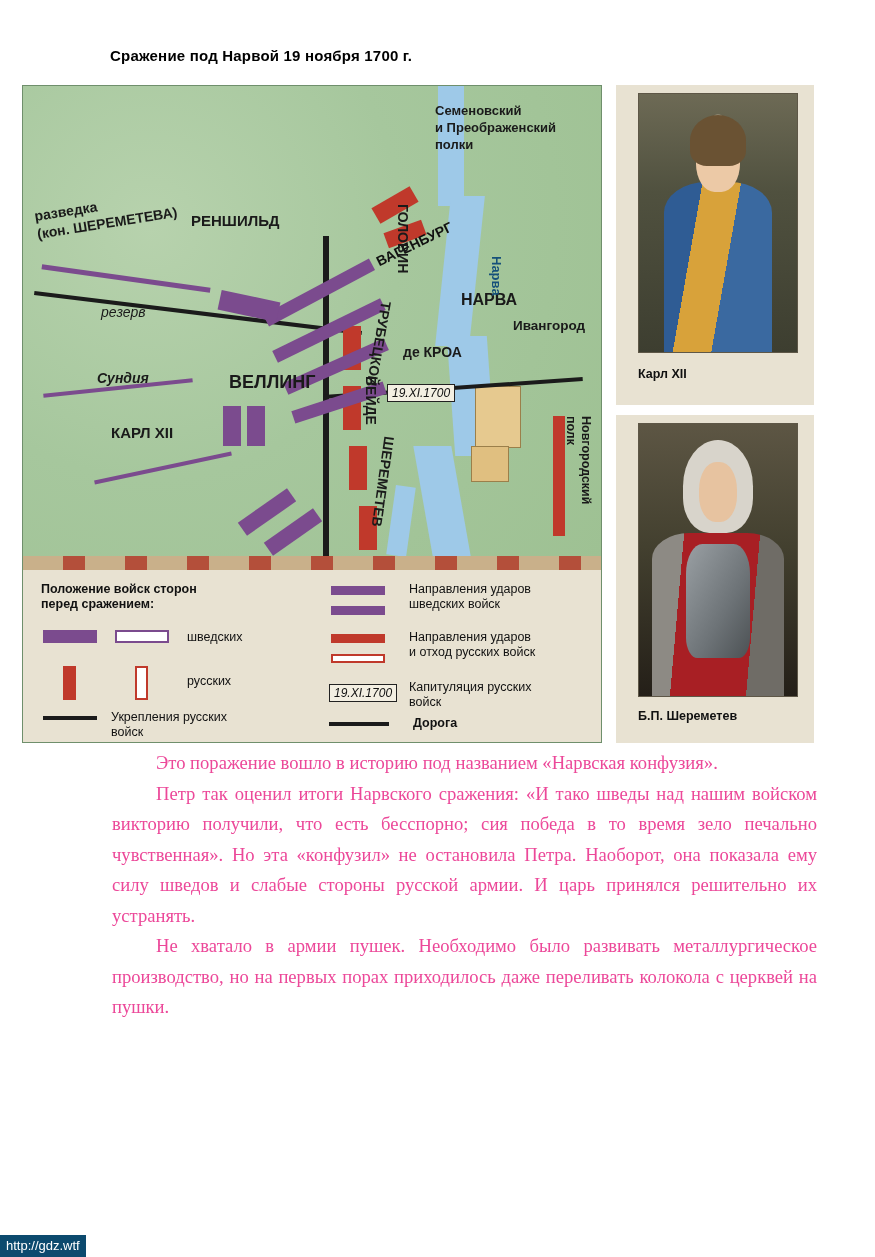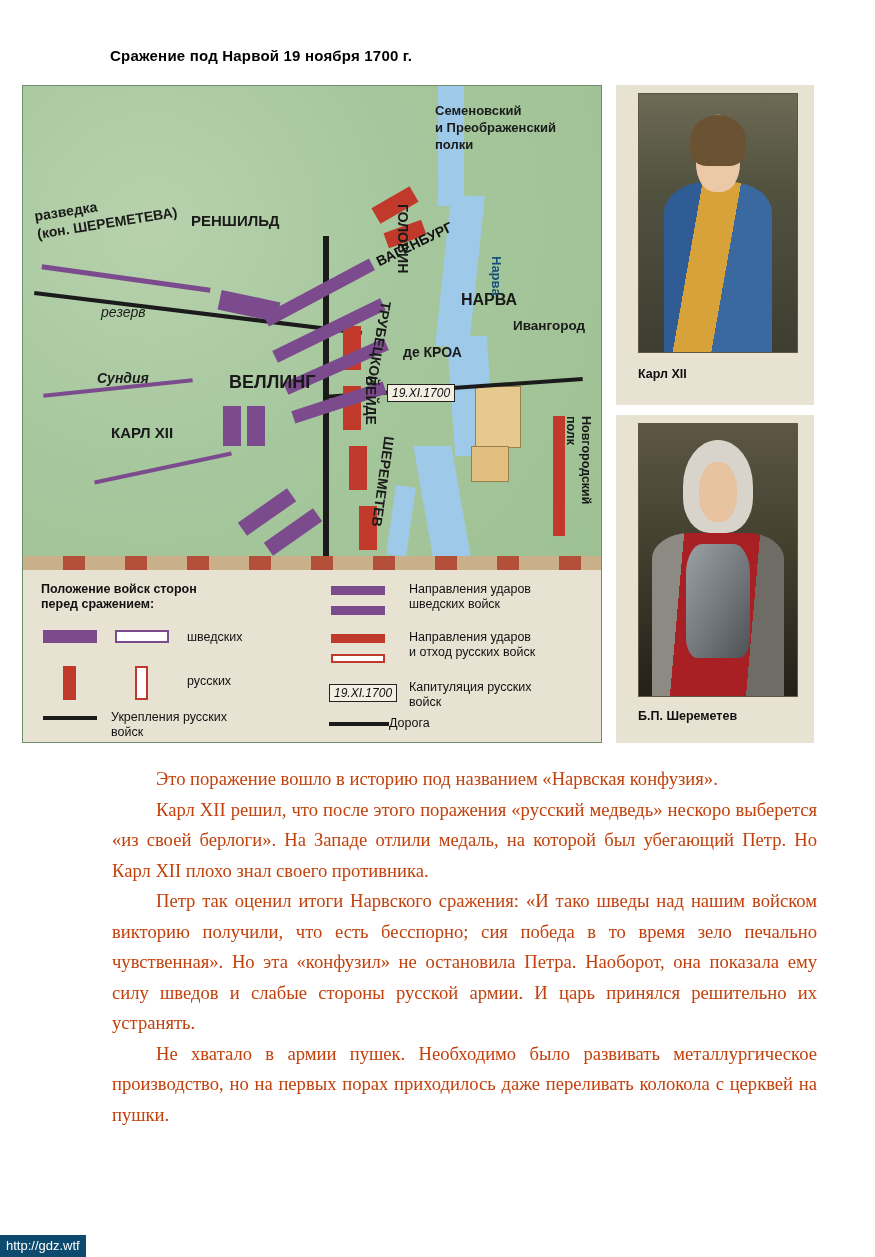--- a/index.html
+++ b/index.html
@@ -213,27 +213,27 @@
   .p2 .armor {
     position: absolute; left: 30%; top: 44%; width: 40%; height: 42%;
     background: linear-gradient(120deg, #9aa0a4, #6d7377 60%, #4c5154);
     border-radius: 26% 26% 18% 18%;
   }
 
   
   .body-text {
     position: absolute;
     left: 112px;
-    top: 764px;
+    top: 748px;
     width: 705px;
     font-family: "Liberation Serif", serif;
     font-size: 18.6px;
     line-height: 30.5px;
     text-align: justify;
-    color: #c2410c;
+    color: #ec4899;
   }
   .body-text p {
     margin: 0;
     text-indent: 44px;
   }
 
   
   .footer-url {
     position: absolute;
     left: 0;
@@ -359,21 +359,21 @@
         <div class="swatch arrow-red" style="left:308px;top:64px;width:54px;height:9px;"></div>
         <div class="swatch" style="left:308px;top:84px;width:54px;height:9px;background:#ffffff;border:2px solid #c0392b;box-sizing:border-box;"></div>
         <div class="legend-text" style="left:386px;top:60px;width:200px;">Направления ударов
 и отход русских войск</div>
 
         <div class="date-box" style="left:306px;top:114px;">19.XI.1700</div>
         <div class="legend-text" style="left:386px;top:110px;width:200px;">Капитуляция русских
 войск</div>
 
         <div class="swatch line-dark" style="left:306px;top:152px;width:60px;height:4px;"></div>
-        <div class="legend-text" style="left:366px;top:146px;">Дорога</div>
+        <div class="legend-text" style="left:390px;top:146px;font-weight:bold;">Дорога</div>
       </div>
     </div>
 
     <div class="portrait-col">
 
       <div class="portrait-card one">
         <div class="portrait-img">
           <div class="p1">
             <div class="coat"></div>
             <div class="face"></div>
@@ -392,19 +392,18 @@
             <div class="face"></div>
           </div>
         </div>
         <div class="portrait-caption">Б.П. Шереметев</div>
       </div>
     </div>
   </div>
 
   <div class="body-text">
     <p>Это поражение вошло в историю под названием «Нарвская конфузия».</p>
-    <p>Карл XII решил, что после этого поражения «русский медведь» нескоро выберется «из своей берлоги». На Западе отлили медаль, на которой был убегающий Петр. Но Карл XII плохо знал своего противника.</p>
     <p>Петр так оценил итоги Нарвского сражения: «И тако шведы над нашим войском викторию получили, что есть бесспорно; сия победа в то время зело печально чувственная». Но эта «конфузил» не остановила Петра. Наоборот, она показала ему силу шведов и слабые стороны русской армии. И царь принялся решительно их устранять.</p>
     <p>Не хватало в армии пушек. Необходимо было развивать металлургическое производство, но на первых порах приходилось даже переливать колокола с церквей на пушки.</p>
   </div>
 
   <div class="footer-url">http://gdz.wtf</div>
 </div>
 
 </body></html>

